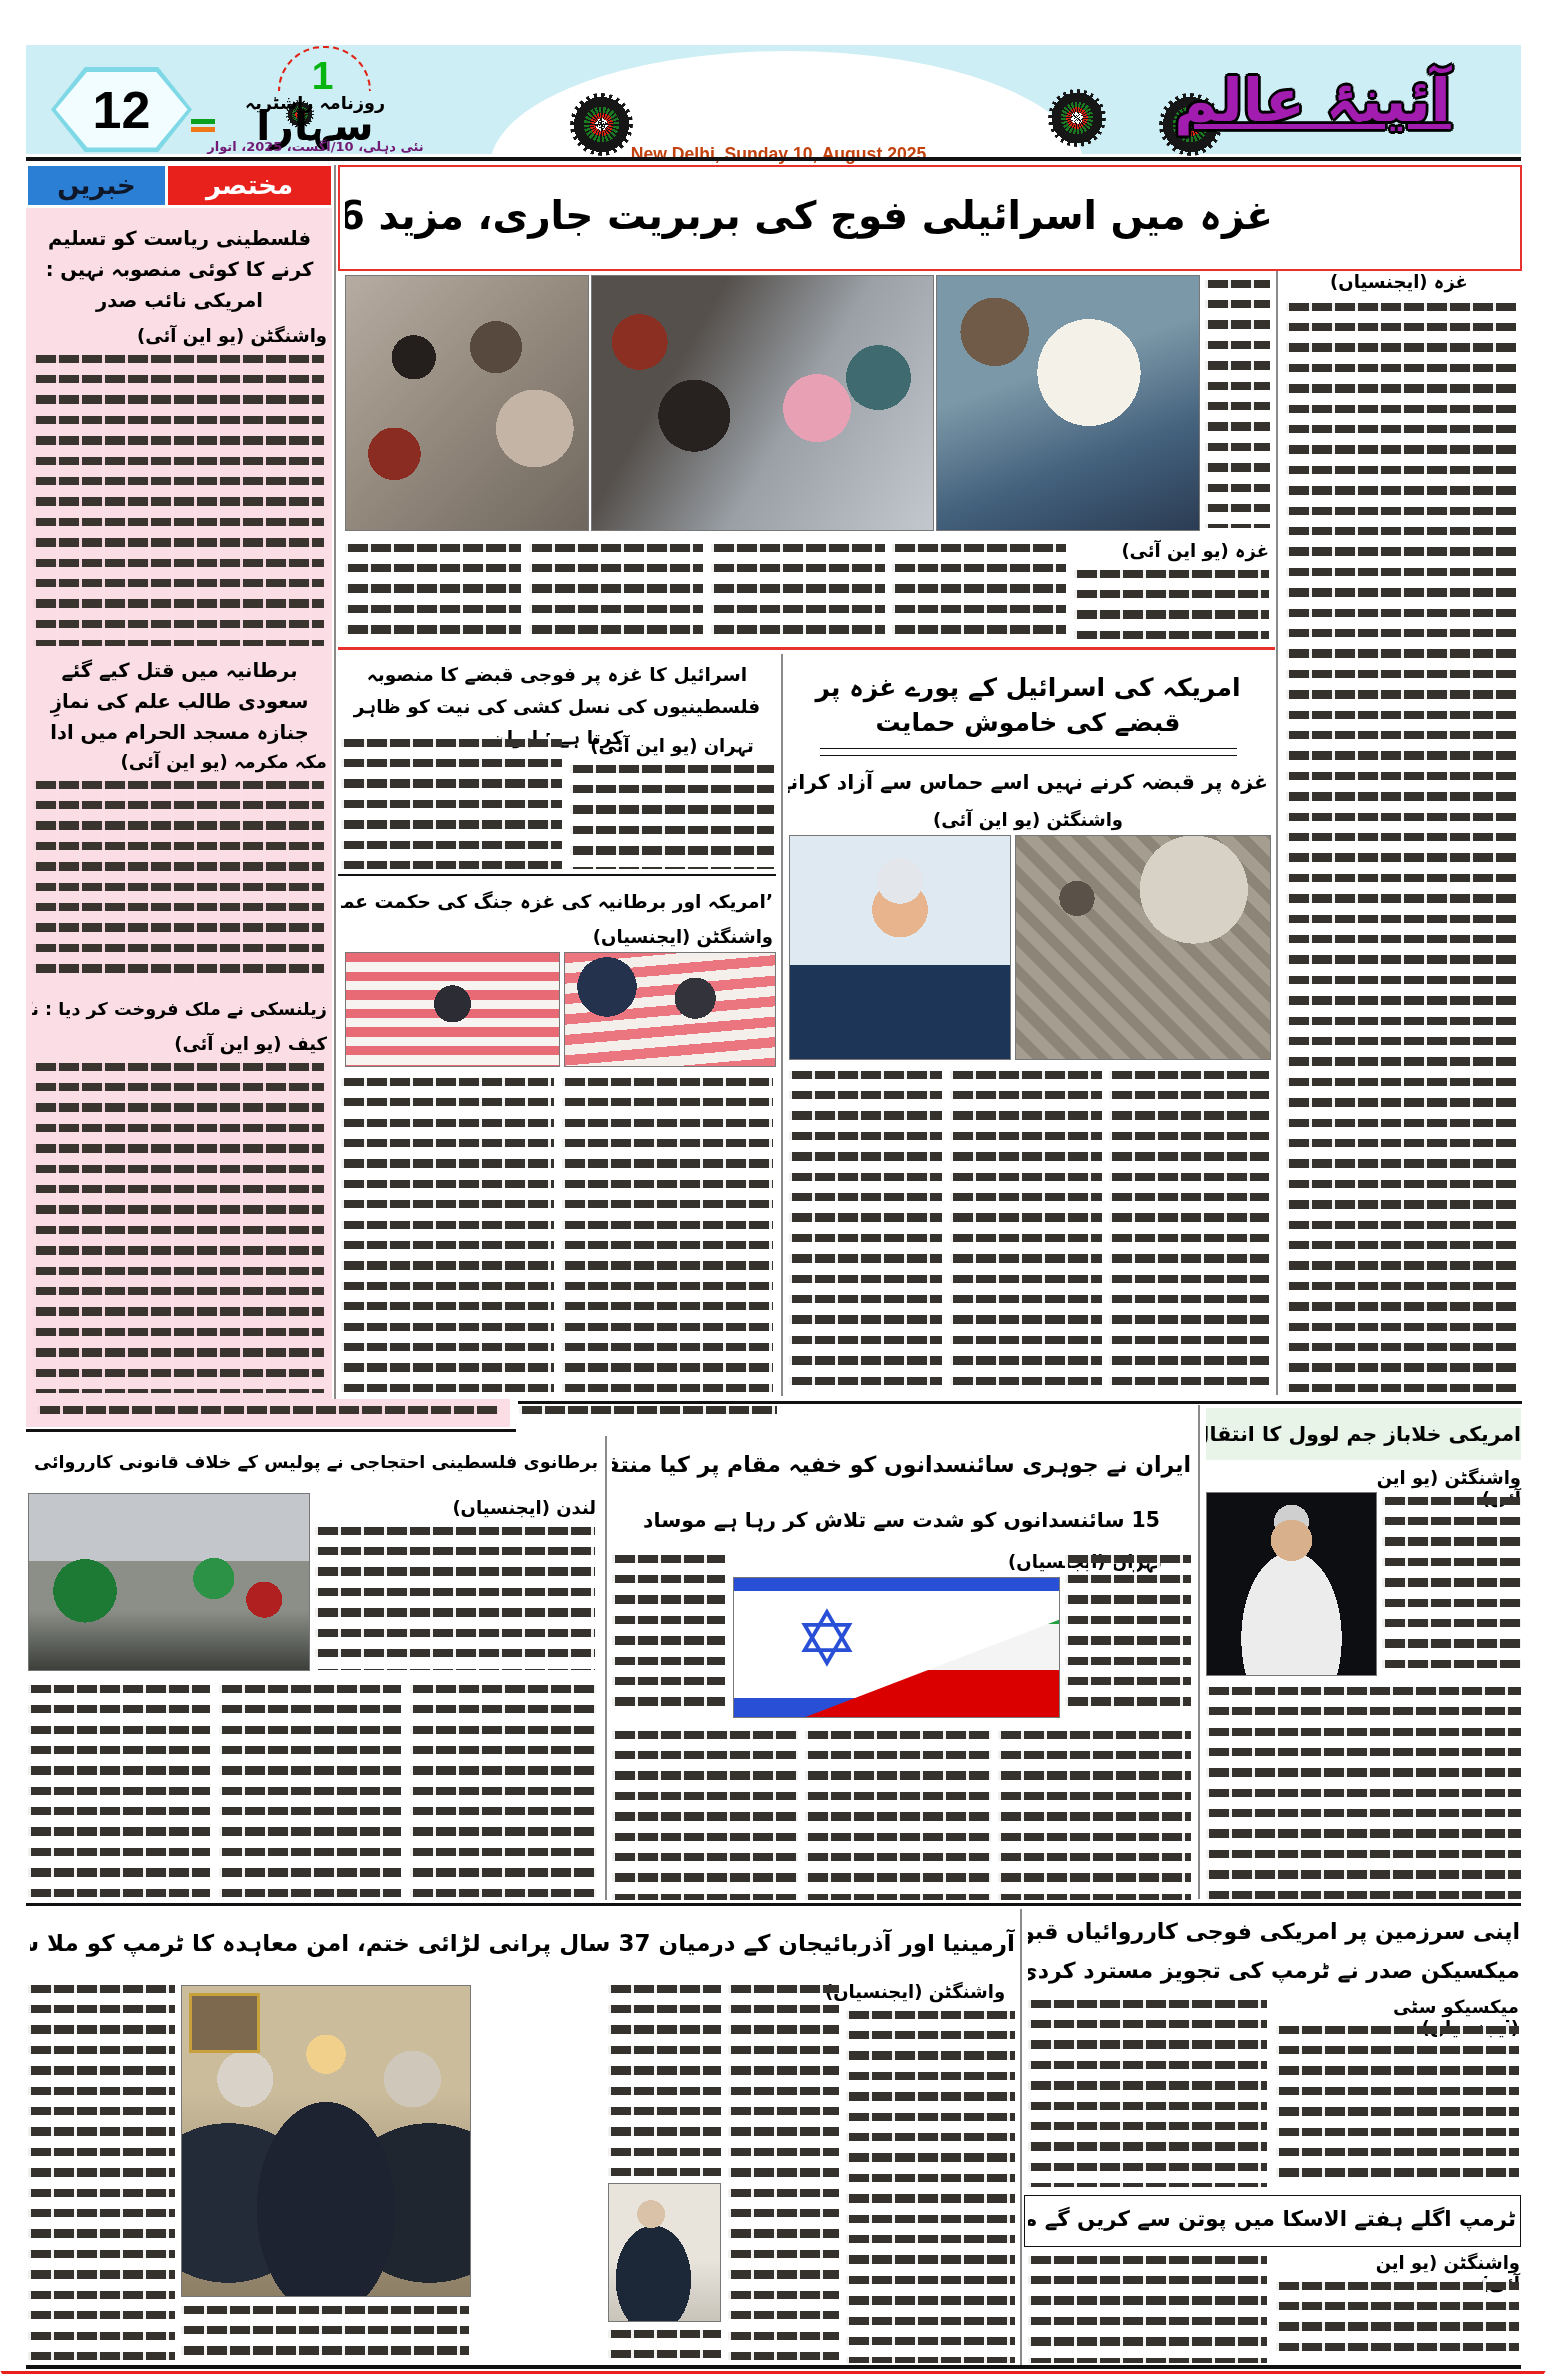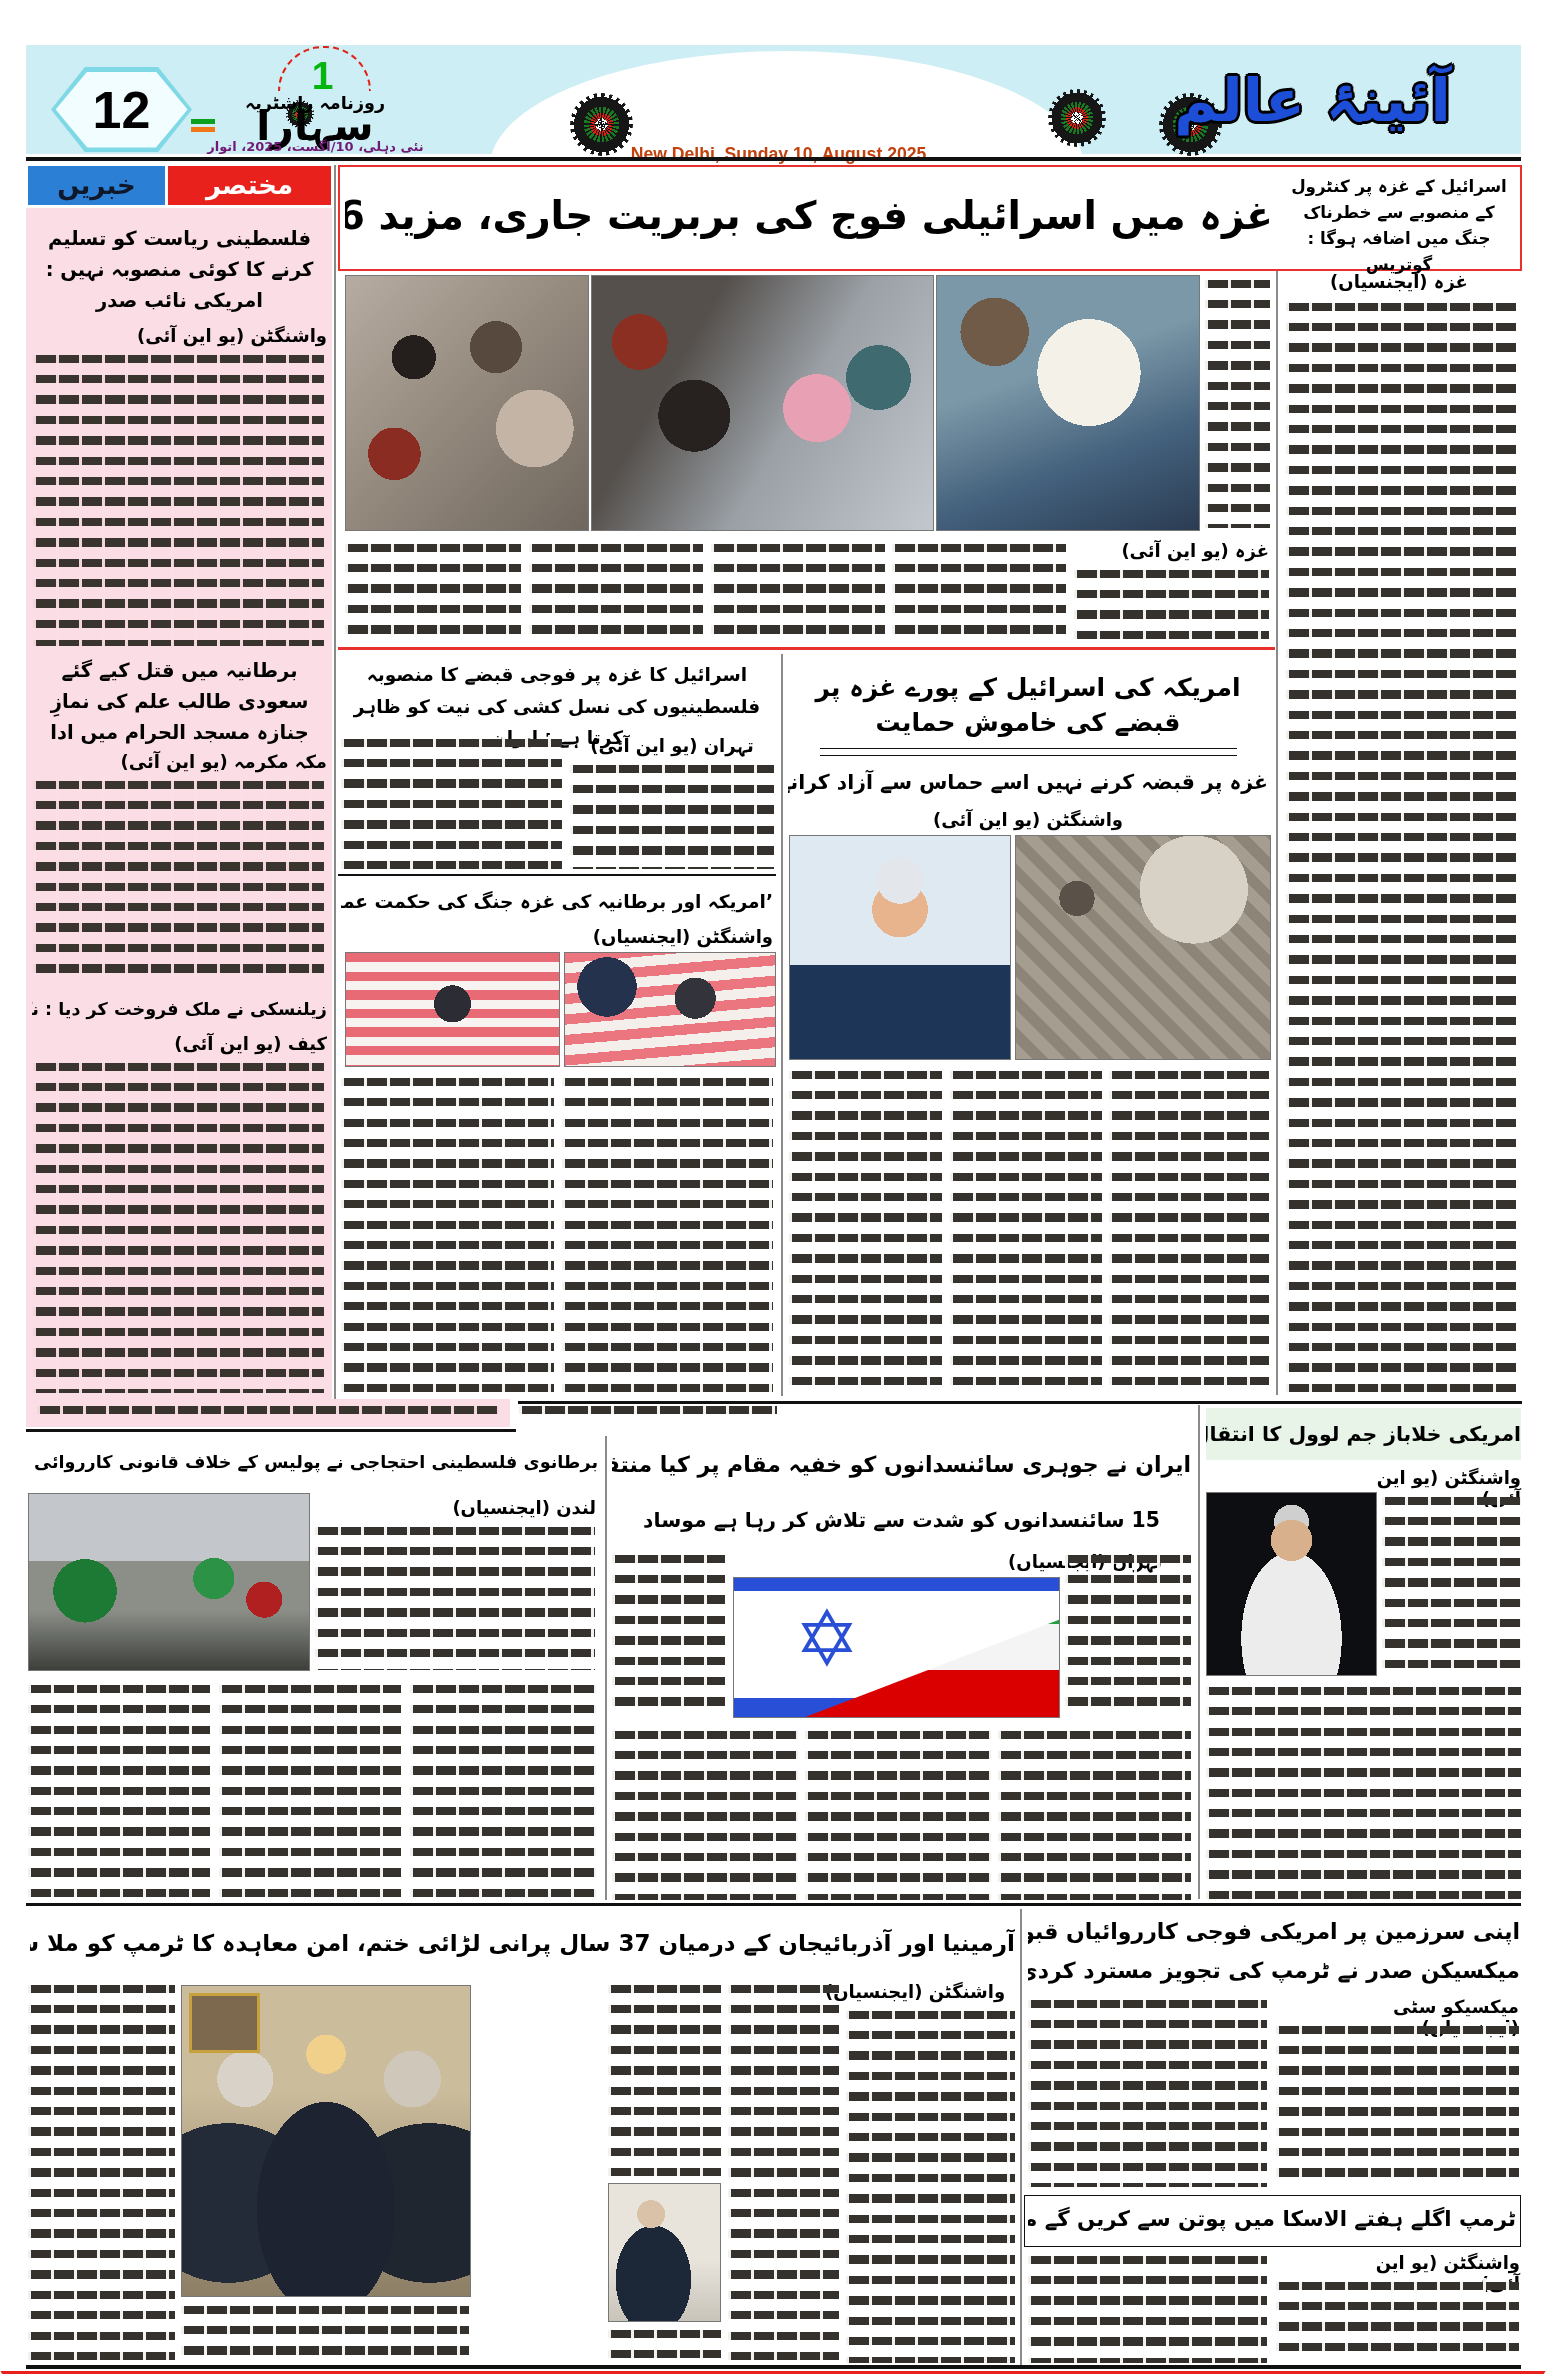--- a/index.html
+++ b/index.html
@@ -16,23 +16,23 @@
       repeating-linear-gradient(90deg, rgba(255,255,255,.93) 0 2.8px, rgba(255,255,255,0) 2.8px 23px),
       repeating-linear-gradient(180deg, rgba(0,0,0,0) 0 3.7px, #35322d 3.7px 12px, rgba(0,0,0,0) 12px 20.4px);}
   .greek.pinkbg{background-image:
       repeating-linear-gradient(90deg, rgba(252,222,230,.95) 0 2.8px, rgba(252,222,230,0) 2.8px 23px),
       repeating-linear-gradient(180deg, rgba(0,0,0,0) 0 3.7px, #3a342f 3.7px 12px, rgba(0,0,0,0) 12px 20.4px);}
   .ph{position:absolute;overflow:hidden;background:#999;border:0.9px solid #777;}
   .sunburst{position:absolute;border-radius:50%;
       background:
         repeating-conic-gradient(#161616 0deg 6deg, rgba(0,0,0,0) 6deg 15deg),
         radial-gradient(circle, #ffffff 0 14%, #dd2211 14% 26%, #1a7a22 26% 40%, #161616 40% 62%, rgba(0,0,0,0) 62%);}
-  .masthead-t{color:#1d4ed8;font-weight:700;
+  .masthead-t{color:#a21caf;font-weight:700;
       text-shadow:-1.9px -1.9px 0 #000,1.9px -1.9px 0 #000,-1.9px 1.9px 0 #000,1.9px 1.9px 0 #000,
-                   0 -2.8px 0 #000,0 2.8px 0 #000,-2.8px 0 0 #000,2.8px 0 0 #000;}
+                   0 -2.8px 0 #000,0 2.8px 0 #000,-2.8px 0 0 #000,2.8px 0 0 #000;text-decoration:underline;}
   .hex-outer{clip-path:polygon(24% 0,76% 0,100% 50%,76% 100%,24% 100%,0 50%);background:#7fd8e6;}
   .hex-inner{clip-path:polygon(24% 0,76% 0,100% 50%,76% 100%,24% 100%,0 50%);background:#f2fdff;}
 </style>
 </head>
 <body>
 
 <div id="page">
 
   <div class="abs" style="left:26px;top:45px;width:1495px;height:109px;background:#cdeef4;overflow:hidden;">
     <div class="abs" style="left:464px;top:5.6px;width:594px;height:232px;border-radius:50%;background:#fff;"></div>
@@ -83,21 +83,20 @@
 
   <div class="abs" style="left:26px;top:1399px;width:484px;height:28px;background:#fbdde6;"></div>
   <div class="abs greek pinkbg" style="left:37px;top:1402px;width:462px;height:20.4px;"></div>
   <div class="abs greek" style="left:519px;top:1402px;width:258px;height:20.4px;"></div>
 
   <div class="abs vrule" style="left:334px;top:165px;width:1.9px;height:1234px;"></div>
 
   <div class="abs" style="left:338px;top:165px;width:1180px;height:102px;border:2.8px solid #e8312c;background:#fff;"></div>
   <div class="abs urdu hl nw" style="left:345px;top:167px;width:928px;height:98px;font-size:39px;line-height:98px;">غزہ میں اسرائیلی فوج کی بربریت جاری، مزید 36 فلسطینی شہید</div>
 
-  <div class="abs urdu hl" style="left:1284px;top:174px;width:230px;height:89px;font-size:16.7px;line-height:1.55;">اسرائیل کے غزہ پر کنٹرول کے منصوبے سے خطرناک جنگ میں اضافہ ہوگا : گوتریس</div>
   <div class="abs urdu dl" style="left:1284px;top:271px;width:230px;text-align:center;">غزہ (ایجنسیاں)</div>
   <div class="abs greek" style="left:1286px;top:299px;width:230px;height:1095px;"></div>
   <div class="abs vrule" style="left:1276px;top:271px;width:1.9px;height:1124px;"></div>
 
   <div class="ph" style="left:345px;top:275px;width:242px;height:254px;background:
          radial-gradient(circle at 28% 32%, #241f1c 0 9%, rgba(0,0,0,0) 9%),
          radial-gradient(circle at 62% 28%, #57493e 0 11%, rgba(0,0,0,0) 11%),
          radial-gradient(circle at 78% 60%, #c4b4a6 0 16%, rgba(0,0,0,0) 16%),
          radial-gradient(circle at 20% 70%, #8a2c22 0 10%, rgba(0,0,0,0) 10%),
          linear-gradient(135deg,#b7aca1 0%,#958a7e 48%,#6f675e 100%);"></div>

